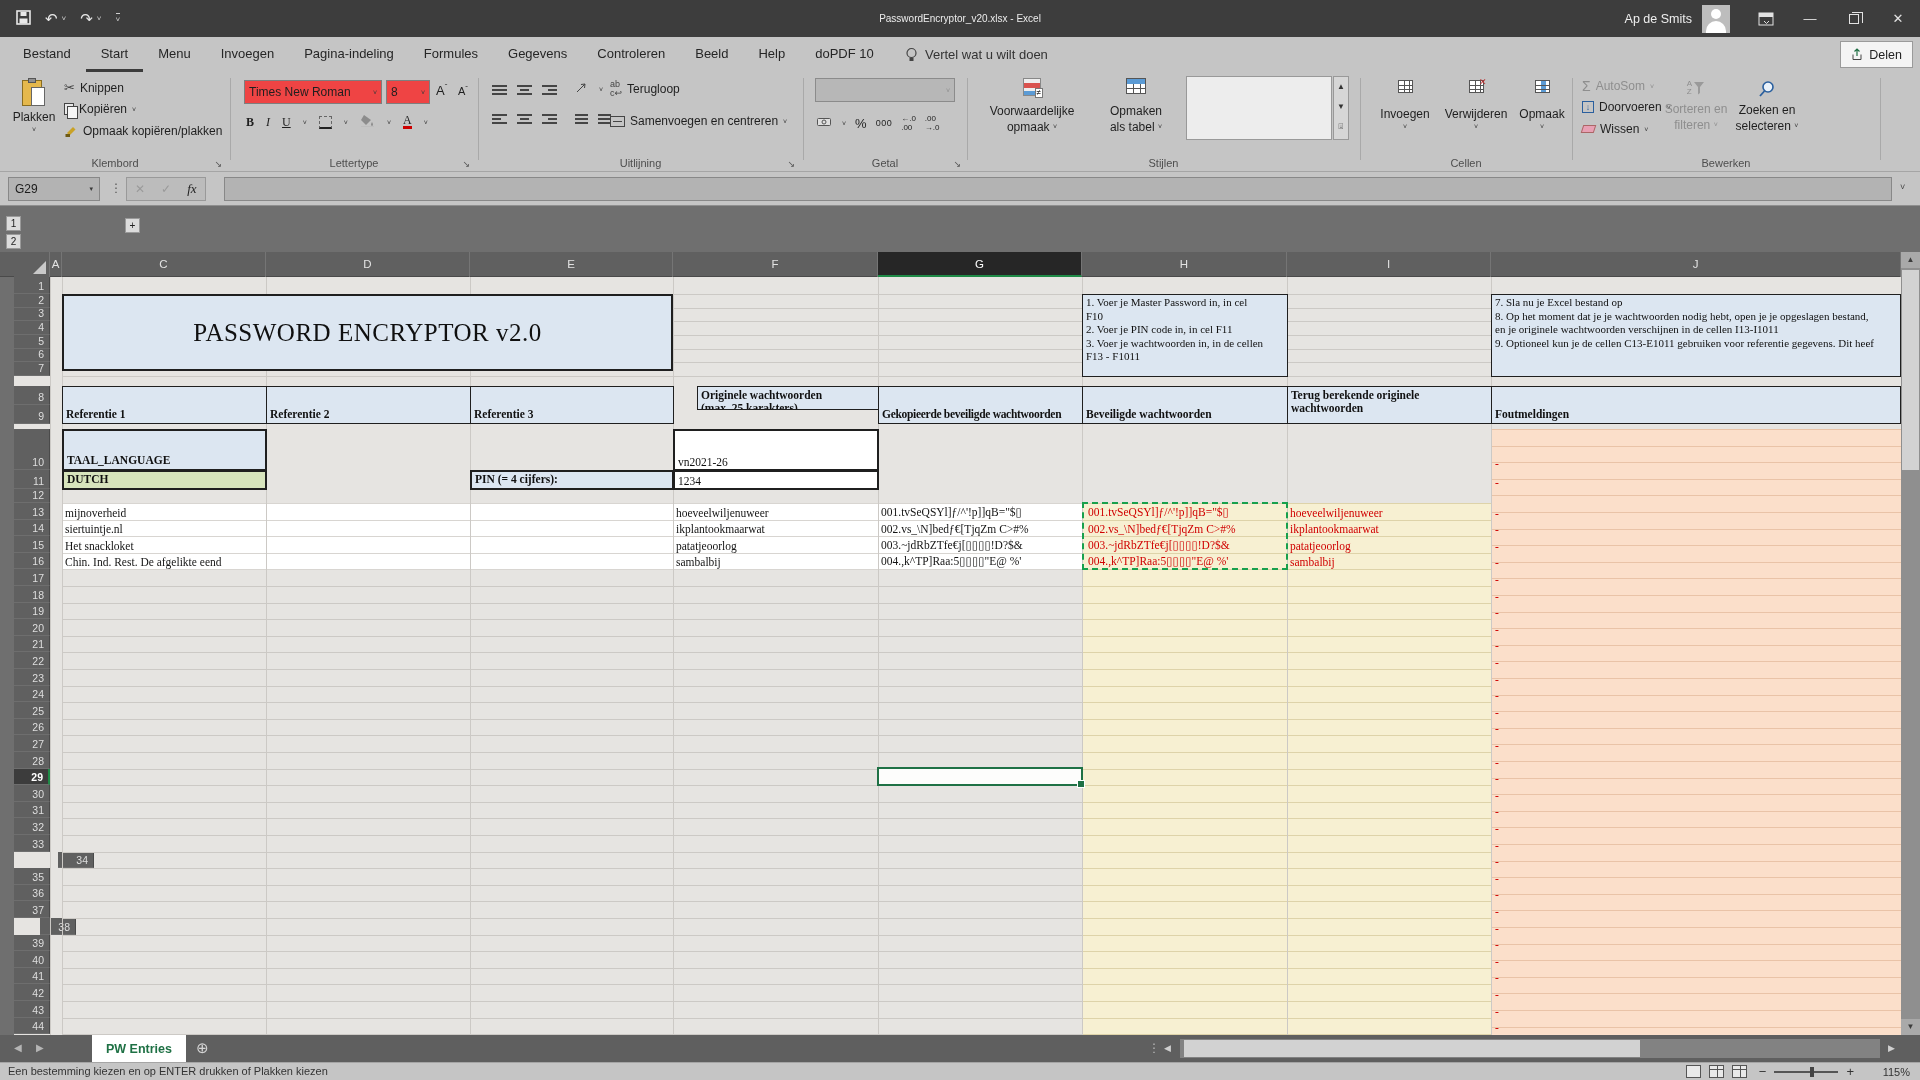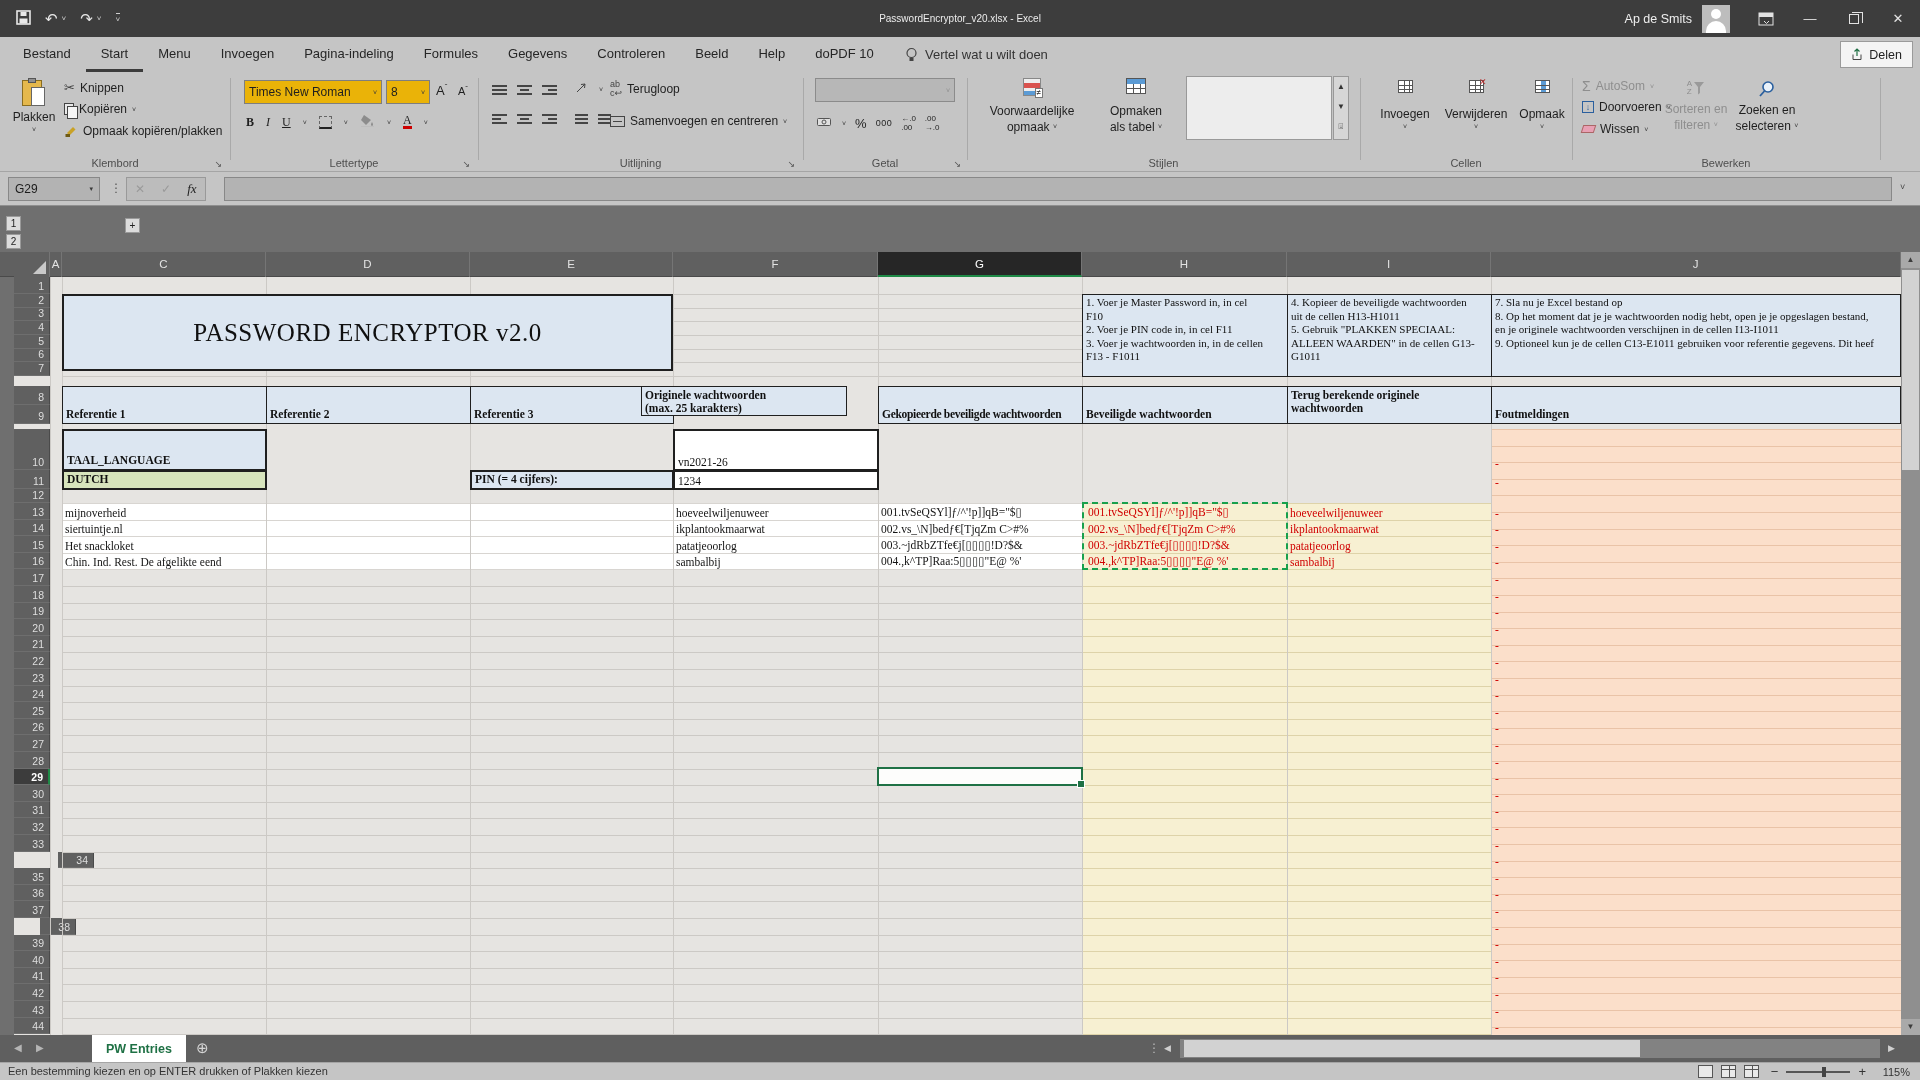--- a/index.html
+++ b/index.html
@@ -32,21 +32,21 @@
 #ribbon{position:absolute;left:0;top:72px;width:1920px;height:100px;background:#c5c5c5;border-bottom:1px solid #a5a5a5;font-size:12px;color:#1f1f1f}
 .gsep{position:absolute;top:6px;height:82px;width:1px;background:#a9a9a9}
 .glabel{position:absolute;bottom:3px;font-size:11px;color:#4e4e4e;width:100%;text-align:center}
 .group{position:absolute;top:0;height:100px}
 .dlg{position:absolute;bottom:3px;font-size:9px;color:#555}
 .marr{font-size:7px;color:#3a3a3a;vertical-align:2px}
 .rbtn{display:flex;align-items:center;gap:5px;white-space:nowrap}
 .dis{color:#8e8e8e}
 .ic-copy{width:10px;height:12px;border:1px solid #444;position:relative;background:#e9e9e9}
 .ic-copy:before{content:"";position:absolute;left:2px;top:2px;width:9px;height:11px;border:1px solid #444;background:#f5f5f5}
-.combo{background:#eab308;border:1px solid #7e7e7e;font-size:12px;display:flex;align-items:center;padding:0 4px;justify-content:space-between}
+.combo{background:#ef4444;border:1px solid #7e7e7e;font-size:12px;display:flex;align-items:center;padding:0 4px;justify-content:space-between}
 .lines{width:15px;height:10px;background:linear-gradient(#454545,#454545) 0 0/100% 2px no-repeat,linear-gradient(#454545,#454545) 0 4px/100% 2px no-repeat,linear-gradient(#454545,#454545) 0 8px/100% 2px no-repeat}
 .lines.c{background:linear-gradient(#454545,#454545) 0 0/100% 2px no-repeat,linear-gradient(#454545,#454545) 50% 4px/60% 2px no-repeat,linear-gradient(#454545,#454545) 0 8px/100% 2px no-repeat}
 .lines.r{background:linear-gradient(#454545,#454545) 0 0/100% 2px no-repeat,linear-gradient(#454545,#454545) 100% 4px/60% 2px no-repeat,linear-gradient(#454545,#454545) 0 8px/100% 2px no-repeat}
 .lines.l{background:linear-gradient(#454545,#454545) 0 0/100% 2px no-repeat,linear-gradient(#454545,#454545) 0 4px/60% 2px no-repeat,linear-gradient(#454545,#454545) 0 8px/100% 2px no-repeat}
 .gridic{width:15px;height:13px;border:1px solid #555;background:linear-gradient(#555,#555) 0 4px/100% 1px no-repeat,linear-gradient(#555,#555) 0 8px/100% 1px no-repeat,linear-gradient(#555,#555) 5px 0/1px 100% no-repeat,linear-gradient(#555,#555) 10px 0/1px 100% no-repeat,#fff}
 .bigbtn{display:flex;flex-direction:column;align-items:center;font-size:12px;gap:2px}
 
 #fbar{position:absolute;left:0;top:172px;width:1920px;height:34px;background:#c5c5c5;border-bottom:1px solid #8f8f8f}
 #namebox{position:absolute;left:8px;top:5px;width:92px;height:24px;background:#b3b3b3;border:1px solid #888;display:flex;align-items:center;justify-content:space-between;padding:0 6px;font-size:12px;color:#1c1c1c}
 #fxbtns{position:absolute;left:126px;top:5px;height:24px;display:flex;align-items:center;gap:16px;padding:0 8px;background:#bcbcbc;border:1px solid #999}
@@ -507,34 +507,29 @@
       <div class="dash" style="left: 1495px; top: 1021.2px;">-</div>
     </div>
 
   <div class="sheetbox" style="left:62px;top:294px;width:611px;height:77px;border-width:2px;display:flex;align-items:center;justify-content:center;font-weight:normal;font-size:25px;letter-spacing:.5px">PASSWORD ENCRYPTOR v2.0</div>
 
   <div class="sheetbox instr" style="left:1082px;top:294px;width:206px;height:83px">1. Voer je Master Password in, in cel
 F10
  2. Voer je PIN code in, in cel F11
  3. Voer je wachtwoorden in, in de cellen
 F13 - F1011</div>
-  <div class="sheetbox instr" style="left:1287px;top:294px;width:205px;height:83px"> 4. Kopieer de beveiligde wachtwoorden
-uit de cellen H13-H1011
- 5. Gebruik "PLAKKEN SPECIAAL:
-ALLEEN WAARDEN" in de cellen G13-
-G1011</div>
   <div class="sheetbox instr" style="left:1491px;top:294px;width:410px;height:83px">7. Sla nu je Excel bestand op
  8. Op het moment dat je je wachtwoorden nodig hebt, open je je opgeslagen bestand,
 en je originele wachtwoorden verschijnen in de cellen I13-I1011
  9. Optioneel kun je de cellen C13-E1011 gebruiken voor referentie gegevens. Dit heef</div>
 
   <div class="sheetbox hdrbox" style="left:62px;top:386px;width:205px;height:38px">Referentie 1</div>
   <div class="sheetbox hdrbox" style="left:266px;top:386px;width:205px;height:38px">Referentie 2</div>
   <div class="sheetbox hdrbox" style="left:470px;top:386px;width:204px;height:38px">Referentie 3</div>
-  <div class="sheetbox hdrbox topal" style="left:641px;top:386px;width:206px;height:30px">Originele wachtwoorden
+  <div class="sheetbox hdrbox topal" style="left:697px;top:386px;width:206px;height:24px">Originele wachtwoorden
 (max. 25 karakters)</div>
   <div class="sheetbox hdrbox" style="left:878px;top:386px;width:205px;height:38px;letter-spacing:-.3px">Gekopieerde beveiligde wachtwoorden</div>
   <div class="sheetbox hdrbox" style="left:1082px;top:386px;width:206px;height:38px">Beveiligde wachtwoorden</div>
   <div class="sheetbox hdrbox topal" style="left:1287px;top:386px;width:205px;height:38px">Terug berekende originele
 wachtwoorden</div>
   <div class="sheetbox hdrbox" style="left:1491px;top:386px;width:410px;height:38px">Foutmeldingen</div>
 
   <div class="sheetbox hdrbox" style="left:62px;top:429px;width:205px;height:42px;border-width:2px">TAAL_LANGUAGE</div>
   <div class="sheetbox hdrbox" style="left:62px;top:470px;width:205px;height:20px;border-width:2px;background:#d7e4bc">DUTCH</div>
   <div class="sheetbox" style="left:673px;top:429px;width:206px;height:42px;border-width:2px;background:#fff;display:flex;align-items:flex-end;padding:1px 3px;font-size:11.5px">vn2021-26</div>
@@ -567,16 +562,16 @@
     <span class="abs" style="left:8px;top:2px">Een bestemming kiezen en op ENTER drukken of Plakken kiezen</span>
     <div class="abs" style="right:10px;top:1px;display:flex;align-items:center">
       <span class="viewic"></span>
       <span class="viewic b"></span>
       <span class="viewic b"></span>
       <span style="margin-left:12px;font-size:13px">−</span>
       <span id="zoomtrack">
           <span id="zoomthumb"></span>
         </span>
       <span style="font-size:13px">+</span>
-      <span style="margin-left:10px;width:34px;text-align:right">115%</span>
+      <span style="margin-left:22px;width:34px;text-align:right">115%</span>
     </div>
   </div>
 </div>
 
 </body></html>

